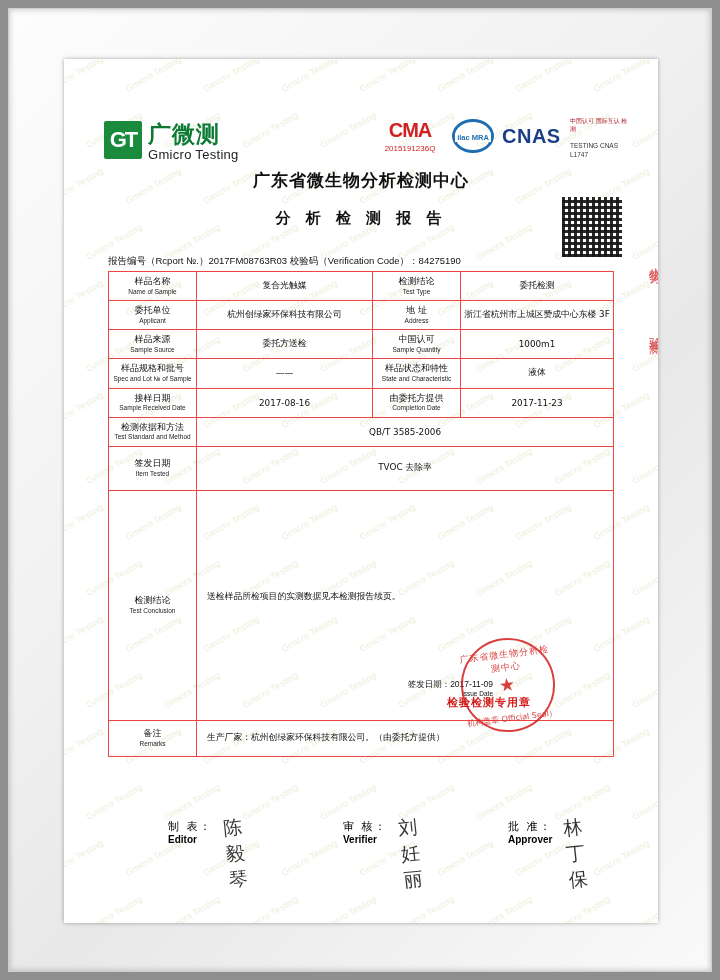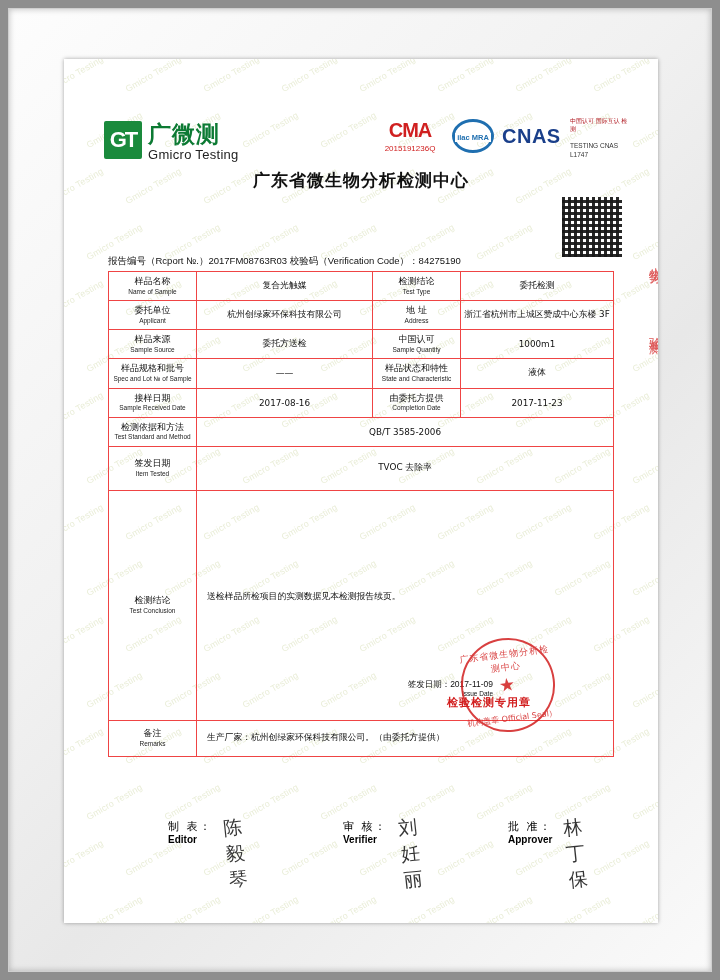--- a/index.html
+++ b/index.html
@@ -377,20 +377,21 @@
               <div class="ilac-lbl">ilac MRA</div>
             </div>
           </div>
 
           <div class="cnas">CNAS</div>
           <div class="cnas-cn">中国认可 国际互认 检测</div>
           <div class="cnas-en">TESTING CNAS L1747</div>
         </div>
 
         <div class="t-cn">广东省微生物分析检测中心</div>
+        <div class="t-cn2">分 析 检 测 报 告</div>
         <div class="qr"></div>
 
         <div class="reportline">报告编号（Rcport №.）2017FM08763R03 校验码（Verification Code）：84275190</div>
 
         <table class="tbl">
           <tbody>
               <tr>
             <td class="lbl" style="width:88px;">
               <span class="cn">样品名称</span>
               <span class="en">Name of Sample</span>

